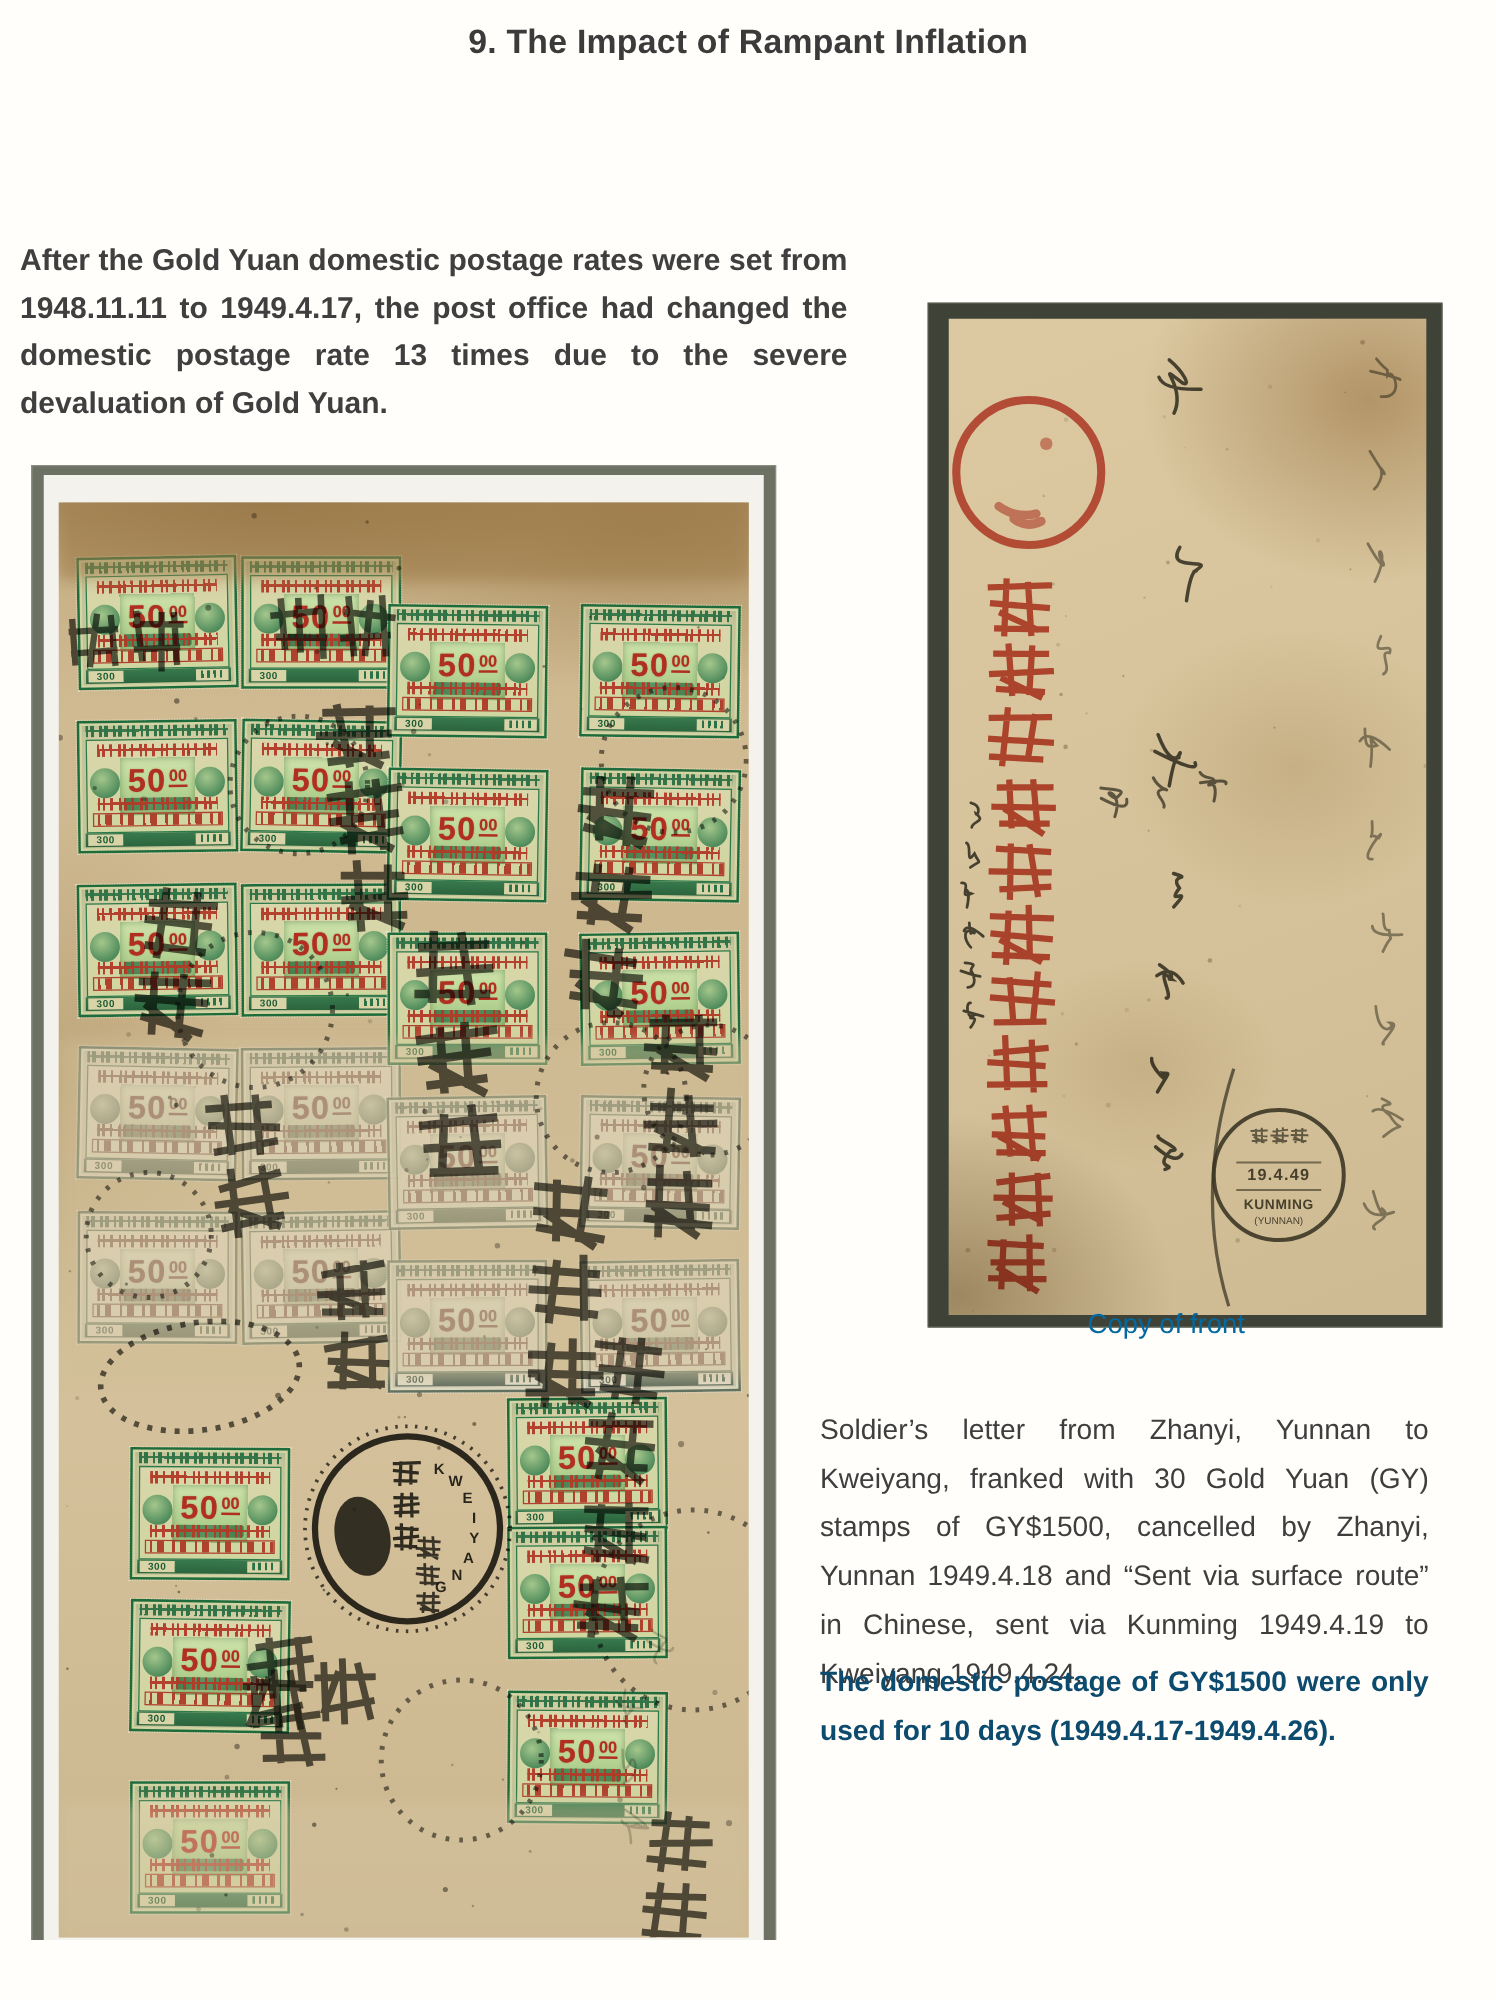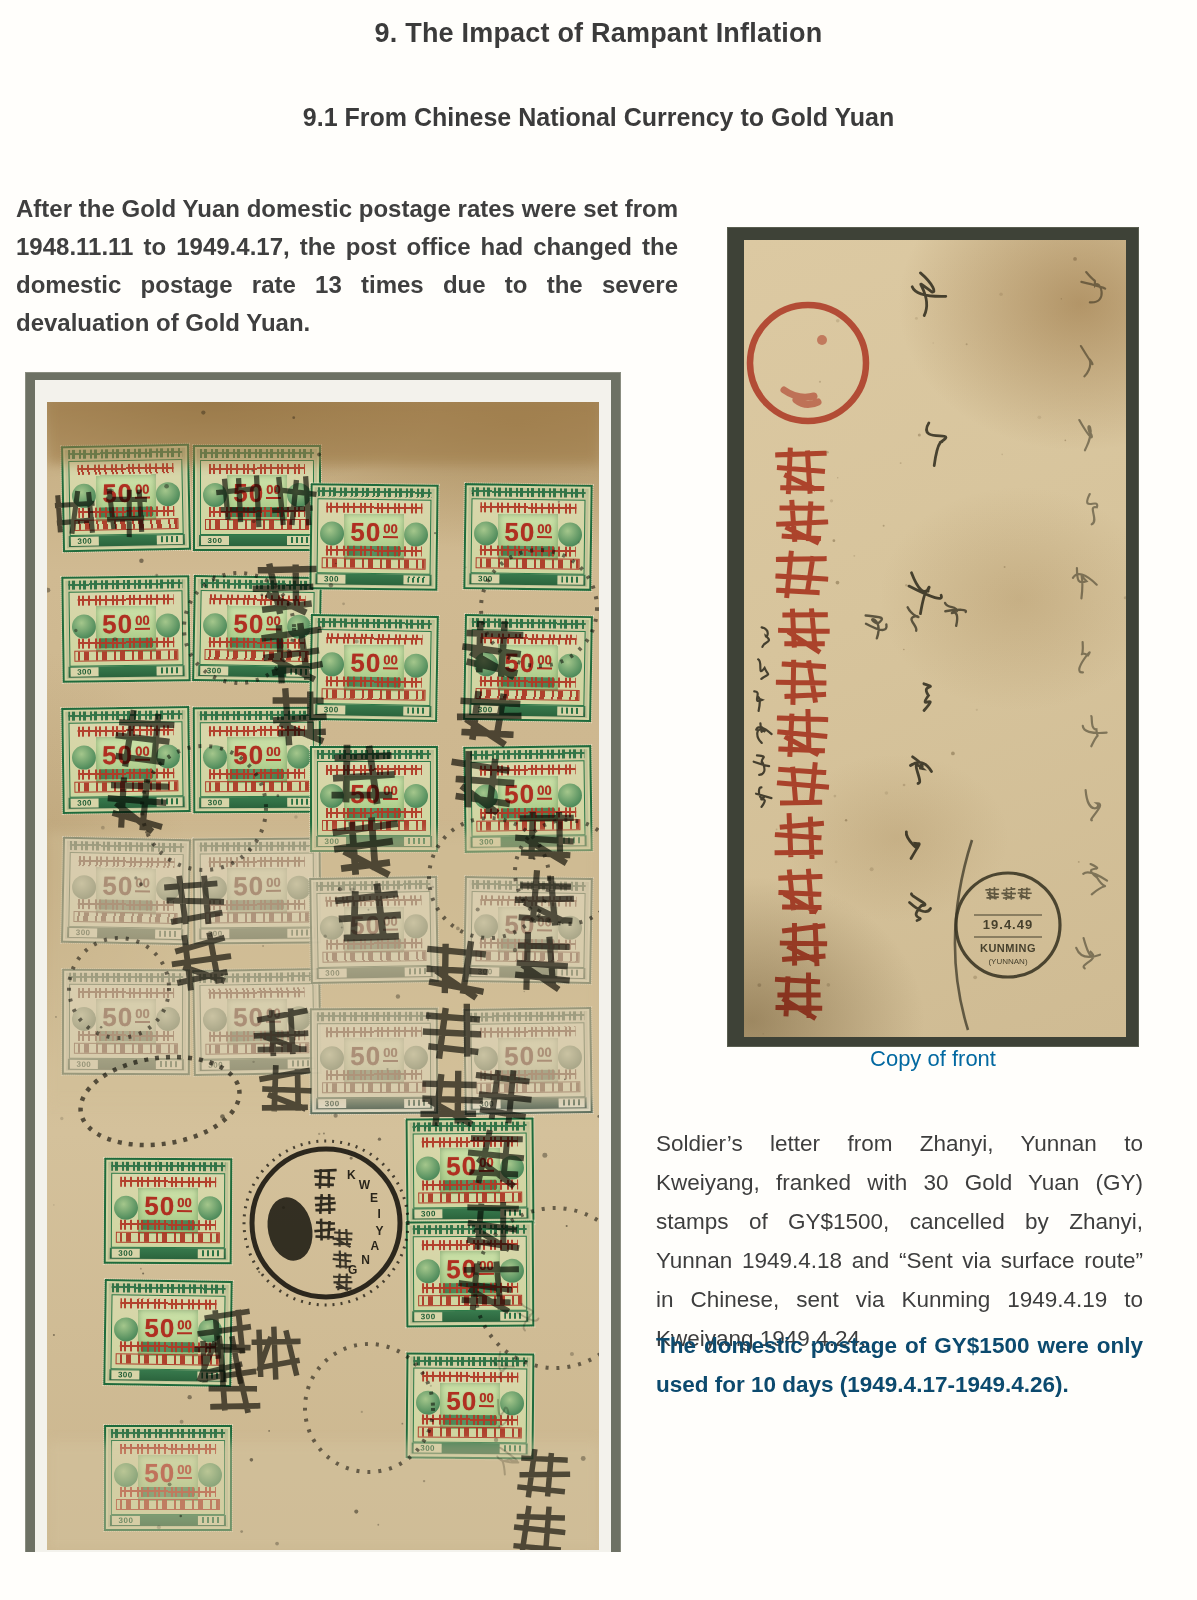--- a/index.html
+++ b/index.html
@@ -71,21 +71,20 @@
   .desc{position:absolute;left:656px;width:487px;font-size:22.5px;color:#3e3e3e;
      line-height:39px;text-align:justify;margin:0;}
   .desc.b{font-weight:bold;color:#0c4a6e;}
   .d1{top:1124px}.d2{top:1326px}.d3{top:1429px}
 </style>
 </head>
 <body>
 
 <div class="sheet">
   <div class="title">9. The Impact of Rampant Inflation</div>
-  <div class="subtitle">9.1 From Chinese National Currency to Gold Yuan</div>
   <p class="intro">After the Gold Yuan domestic postage rates were set from 1948.11.11 to 1949.4.17, the post office had changed the domestic postage rate 13 times due to the severe devaluation of Gold Yuan.</p>
 
   <figure class="back-photo" style="margin:0">
     <div class="back-mat"></div>
     <div class="back-paper" id="backPaper">
         <div class="stamp" style="left: 15px; top: 43px; transform: rotate(-1.10316deg);">
           <div class="st-cap"></div>
           <div class="st-inner"></div>
           <div class="st-med l"></div>
           <div class="st-med r"></div>
@@ -690,21 +689,21 @@
           <g opacity="0.35">
             <path d="M474.72508389363065 901.8C476.15992762194946 906.8360951612704,492.96856721444055 907.7574618067592,482.4411077951081 913.5C488.8808694020845 910.0063429330476,471.56089596264064 922.9128202842548,477.9411077951081 928.5M470.4411077951081 910.5Q489.38512160954997 922.9311041627079,491.4411077951081 916.5" stroke="#4c4b42" stroke-width="2" fill="none" stroke-linecap="round" opacity="0.8"></path>
             <path d="M453.20059145474806 949.8C449.18118959339336 972.2327746236697,457.7178734289482 974.3584860577248,458.10493272868916 961.5C465.3332331920974 967.2149278242141,447.676551933866 968.0107978703454,453.60493272868916 976.5M446.10493272868916 958.5Q446.9557355931029 964.6467008600011,467.10493272868916 964.5" stroke="#4c4b42" stroke-width="2" fill="none" stroke-linecap="round" opacity="0.8"></path>
             <path d="M451.0269153523259 997.8C451.4761428493075 1014.7707486888394,452.2576981554739 1015.3261528364383,456.8180182031356 1009.5C458.69569997349754 996.7202276936732,468.2743547465652 1018.5023542251438,452.3180182031356 1024.5" stroke="#4c4b42" stroke-width="2" fill="none" stroke-linecap="round" opacity="0.8"></path>
             <path d="M453.2069643177092 1045.8C473.32477942621335 1059.6458771950565,474.5448934454471 1061.9291733610444,462.3415577169508 1057.5C447.1489904988557 1063.6576037351042,456.17816462228075 1045.3655543373898,457.8415577169508 1072.5M450.3415577169508 1054.5Q452.37003395846114 1060.6654046578333,471.3415577169508 1060.5" stroke="#4c4b42" stroke-width="2" fill="none" stroke-linecap="round" opacity="0.8"></path>
           </g>
         </svg>
       </div>
   </figure>
 
-  <figure class="front-photo" style="margin:0">
+  <figure class="front-photo" style="margin:15px">
     <div class="front-paper" id="frontPaper">
         <svg width="382" height="797" viewBox="0 0 382 797" class="overlaySvg">
           <g>
             <circle cx="64" cy="123" r="58" fill="none" stroke="#c5392a" stroke-width="6.5" opacity="0.8"></circle>
             <path d="M40 150q14 10 30 6M52 160q10 8 22 2" stroke="#c5392a" stroke-width="7" fill="none" opacity="0.55" stroke-linecap="round"></path>
             <circle cx="78" cy="100" r="5" fill="#c5392a" opacity="0.5"></circle>
           </g>
           <g>
             <path d="M33.714892115350814 214.80771665766835L80.1115955789201 213.32495154172182M35.44625784447417 227.78573559053243L78.47368289528414 231.27146383725108M38.74823608158156 247.73748588703575L77.73553636638448 248.5118941345811M46.212736861314625 210.15088602013887L44.43674069320783 251.58947016276417M63.525715370159595 212.97754691161214L65.93836457198485 251.25538038030268M42.60411297706887 235.8L69.69907250178979 248.1825847750157" stroke="#c4402c" stroke-width="5" fill="none" stroke-linecap="square" opacity="0.88"></path>
             <path d="M38.0316624728404 267.9715470931679L77.80811020394788 268.144817713052M34.69759823126718 284.19545241467654L81.64960590584204 281.99014086648816M40.21231906099245 296.2671860670298L74.53163984207437 298.44138116560873M47.94001966012642 262.3624690017104L50.607168843429534 299.32845860421656M66.69911920173094 263.7859870188683L64.5049031026475 298.5946320103109M43.777399064879866 288.2L72.62780837012455 302.2341433624178" stroke="#c4402c" stroke-width="5" fill="none" stroke-linecap="square" opacity="0.88"></path>

